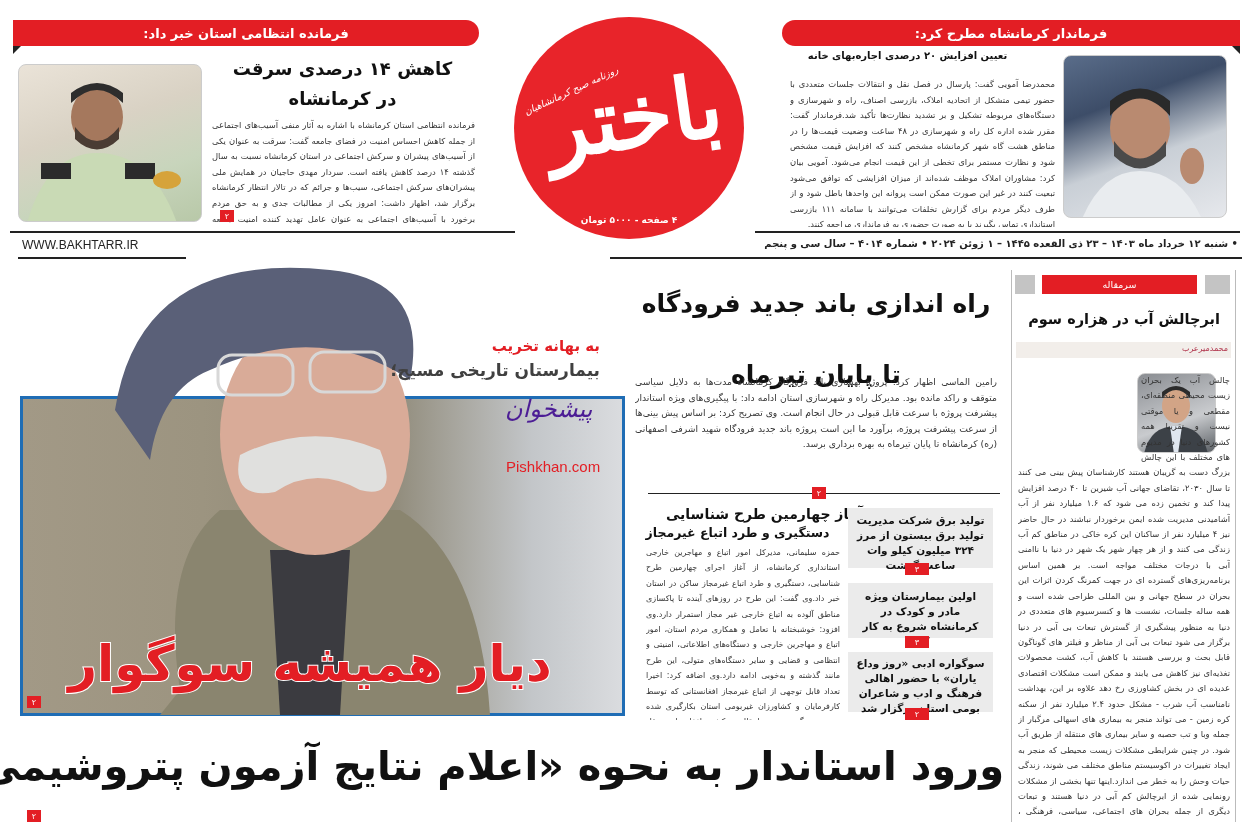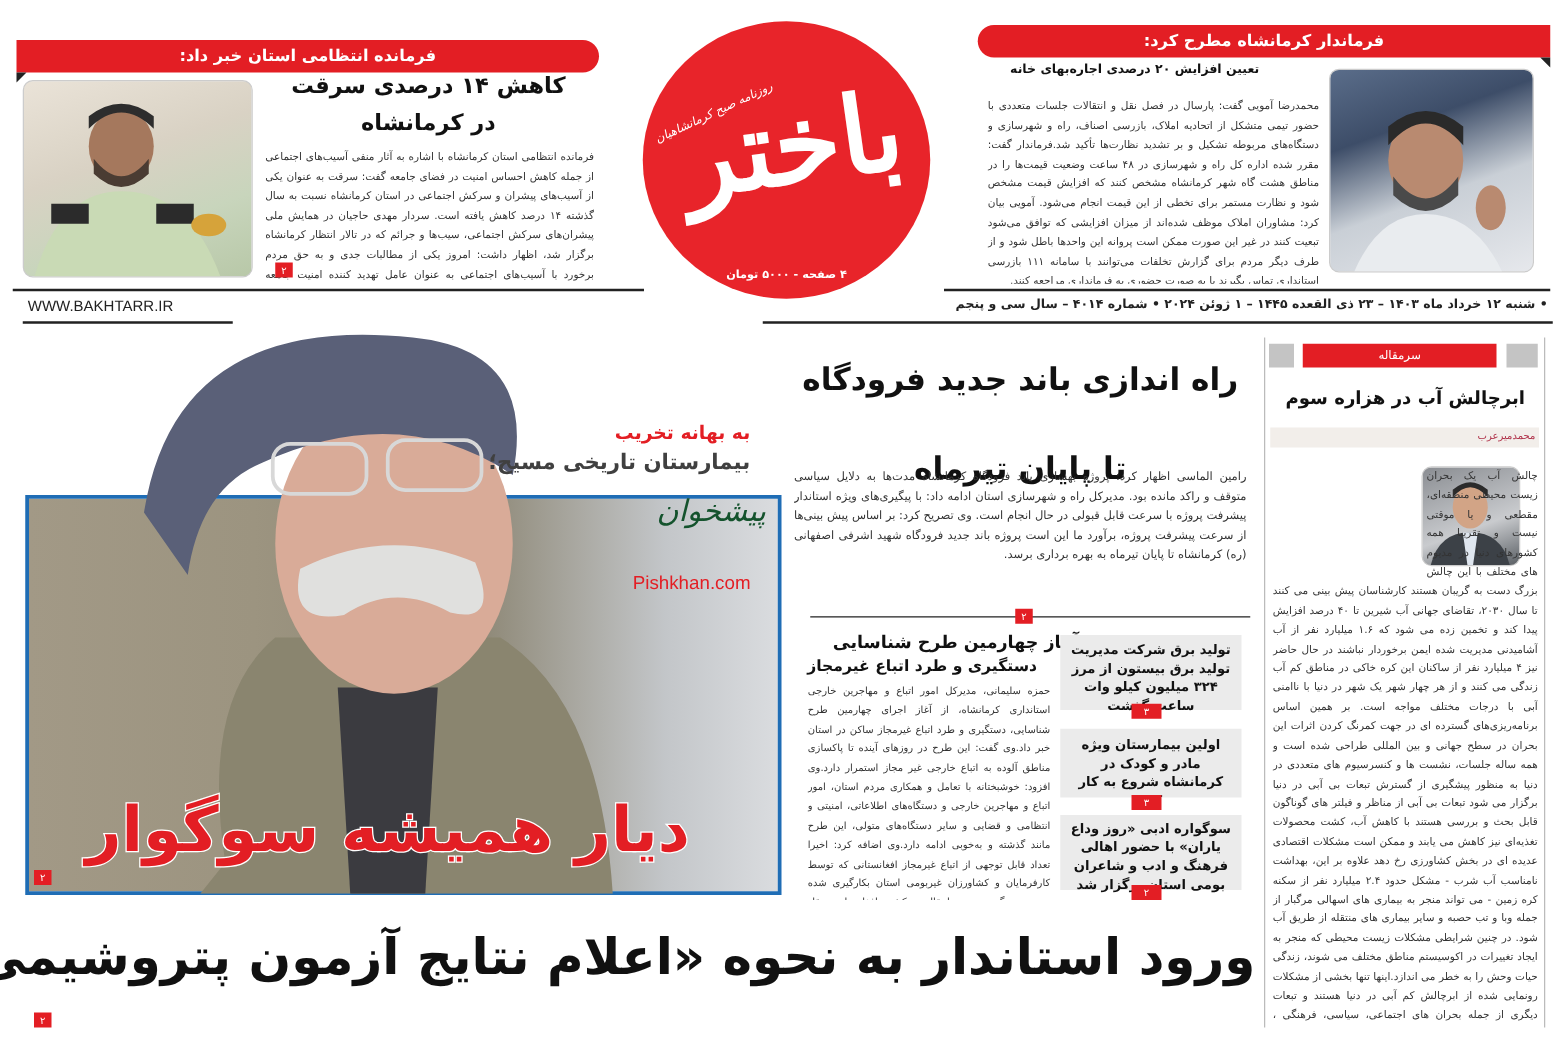--- a/index.html
+++ b/index.html
@@ -58,21 +58,21 @@
 </div>
 <div class="headline" style="right:210px; top:50px; width:265px; font-size:10px;">تعیین افزایش ۲۰ درصدی اجاره‌بهای خانه</div>
 <div class="body-text" style="right:195px; top:77px; width:265px; height:150px;">محمدرضا آمویی گفت: پارسال در فصل نقل و انتقالات جلسات متعددی با حضور تیمی متشکل از اتحادیه املاک، بازرسی اصناف، راه و شهرسازی و دستگاه‌های مربوطه تشکیل و بر تشدید نظارت‌ها تأکید شد.فرماندار گفت: مقرر شده اداره کل راه و شهرسازی در ۴۸ ساعت وضعیت قیمت‌ها را در مناطق هشت گاه شهر کرمانشاه مشخص کنند که افزایش قیمت مشخص شود و نظارت مستمر برای تخطی از این قیمت انجام می‌شود. آمویی بیان کرد: مشاوران املاک موظف شده‌اند از میزان افزایشی که توافق می‌شود تبعیت کنند در غیر این صورت ممکن است پروانه این واحدها باطل شود و از طرف دیگر مردم برای گزارش تخلفات می‌توانند با سامانه ۱۱۱ بازرسی استانداری تماس بگیرند یا به صورت حضوری به فرمانداری مراجعه کنند.</div>
 
 <div class="logo-circle" style="left:514px; top:17px; width:230px; height:222px;">
   <div style="position:absolute; left:20px; top:10px; width:200px; text-align:center; color:#fff; font-family:'DejaVu Serif', serif; font-weight:bold; font-size:86px; line-height:180px; transform: rotate(-8deg);">باختر</div>
   <div style="position:absolute; left:6px; top:68px; color:#fff; font-size:9.5px; font-style:italic; transform: rotate(-25deg);">روزنامه صبح کرمانشاهیان</div>
   <div style="position:absolute; left:0; right:0; bottom:14px; text-align:center; color:#fff; font-size:9px; font-weight:bold;">۴ صفحه - ۵۰۰۰ تومان</div>
 </div>
 
-<div class="banner left" style="left:13px; top:32px; width:466px;">
+<div class="banner left" style="left:13px; top:20px; width:466px;">
   <span>فرمانده انتظامی استان خبر داد:</span>
   <span class="notch"></span>
 </div>
 <div class="photo" style="left:18px; top:64px; width:184px; height:158px; background: linear-gradient(160deg,#eae3d8 0%,#d9d2c4 40%,#c8d5bc 70%,#b8c8a8 100%);">
   <svg width="184" height="158" viewBox="0 0 184 158">
     <ellipse cx="80" cy="52" rx="26" ry="30" fill="#a5785d"></ellipse>
     <path d="M54 38 Q80 12 106 38 L106 28 Q80 8 54 28Z" fill="#2d2d2d"></path>
     <path d="M58 62 Q80 90 102 62 L102 74 Q80 95 58 74Z" fill="#4a3c33"></path>
     <path d="M10 158 Q30 88 80 88 Q135 88 160 158Z" fill="#c9dab5"></path>
     <rect x="24" y="98" width="30" height="16" fill="#2b2b2b"></rect>
@@ -99,21 +99,21 @@
     <path d="M170 290 L250 290 L240 455 L180 455Z" fill="#3b3b40"></path>
     <ellipse cx="215" cy="175" rx="95" ry="120" fill="#d9ab98"></ellipse>
     <path d="M15 150 Q40 -10 230 10 Q330 20 310 120 Q220 60 110 110 Q60 130 50 200Z" fill="#5a6078"></path>
     <rect x="118" y="95" width="75" height="40" rx="14" fill="none" stroke="#d8d8d8" stroke-width="3"></rect>
     <rect x="210" y="92" width="75" height="40" rx="14" fill="none" stroke="#d8d8d8" stroke-width="3"></rect>
     <path d="M140 195 Q210 160 280 190 Q300 240 260 230 Q215 205 175 232 Q130 240 140 195Z" fill="#e0e0de"></path>
   </svg>
 </div>
 <div style="position:absolute; left:400px; top:337px; width:200px; text-align:right; color:#e31e24; font-weight:bold; font-size:15px;">به بهانه تخریب</div>
 <div style="position:absolute; left:380px; top:360px; width:220px; text-align:right; color:#404040; font-weight:bold; font-size:17px;">بیمارستان تاریخی مسیح؛</div>
-<div style="position:absolute; left:525px; top:395px; color:#14532d; font-family:'DejaVu Serif', serif; font-size:24px; font-style:italic;">پیشخوان</div>
+<div style="position:absolute; left:505px; top:395px; color:#4c1d95; font-family:'DejaVu Serif', serif; font-size:24px; font-style:italic;">پیشخوان</div>
 <div style="position:absolute; left:506px; top:458px; color:#e31e24; font-family:'Liberation Sans', sans-serif; font-size:15px; direction:ltr;">Pishkhan.com</div>
 <div style="position:absolute; left:60px; top:625px; width:500px; text-align:center; color:#e31e24; font-weight:bold; font-size:50px; line-height:78px; -webkit-text-stroke:2px #fff; paint-order: stroke fill;">دیار همیشه سوگوار</div>
 <div class="page-badge" style="left:27px; top:696px;">۲</div>
 
 <div class="headline" style="left:632px; top:288px; width:368px; font-size:25px;">راه اندازی باند جدید فرودگاه</div>
 <div class="headline" style="left:632px; top:323px; width:368px; font-size:25px;margin-top:36px;">تا پایان تیرماه</div>
 <div class="body-text" style="left:635px; top:374px; width:362px; height:110px; font-size:9.2px;">رامین الماسی اظهار کرد: پروژه بهسازی باند فرودگاه کرمانشاه مدت‌ها به دلایل سیاسی متوقف و راکد مانده بود. مدیرکل راه و شهرسازی استان ادامه داد: با پیگیری‌های ویژه استاندار پیشرفت پروژه با سرعت قابل قبولی در حال انجام است. وی تصریح کرد: بر اساس پیش بینی‌ها از سرعت پیشرفت پروژه، برآورد ما این است پروژه باند جدید فرودگاه شهید اشرفی اصفهانی (ره) کرمانشاه تا پایان تیرماه به بهره برداری برسد.</div>
 <div class="hr" style="left:648px; top:493px; width:352px; height:1px;"></div>
 <div class="page-badge" style="left:812px; top:487px;">۲</div>
 

